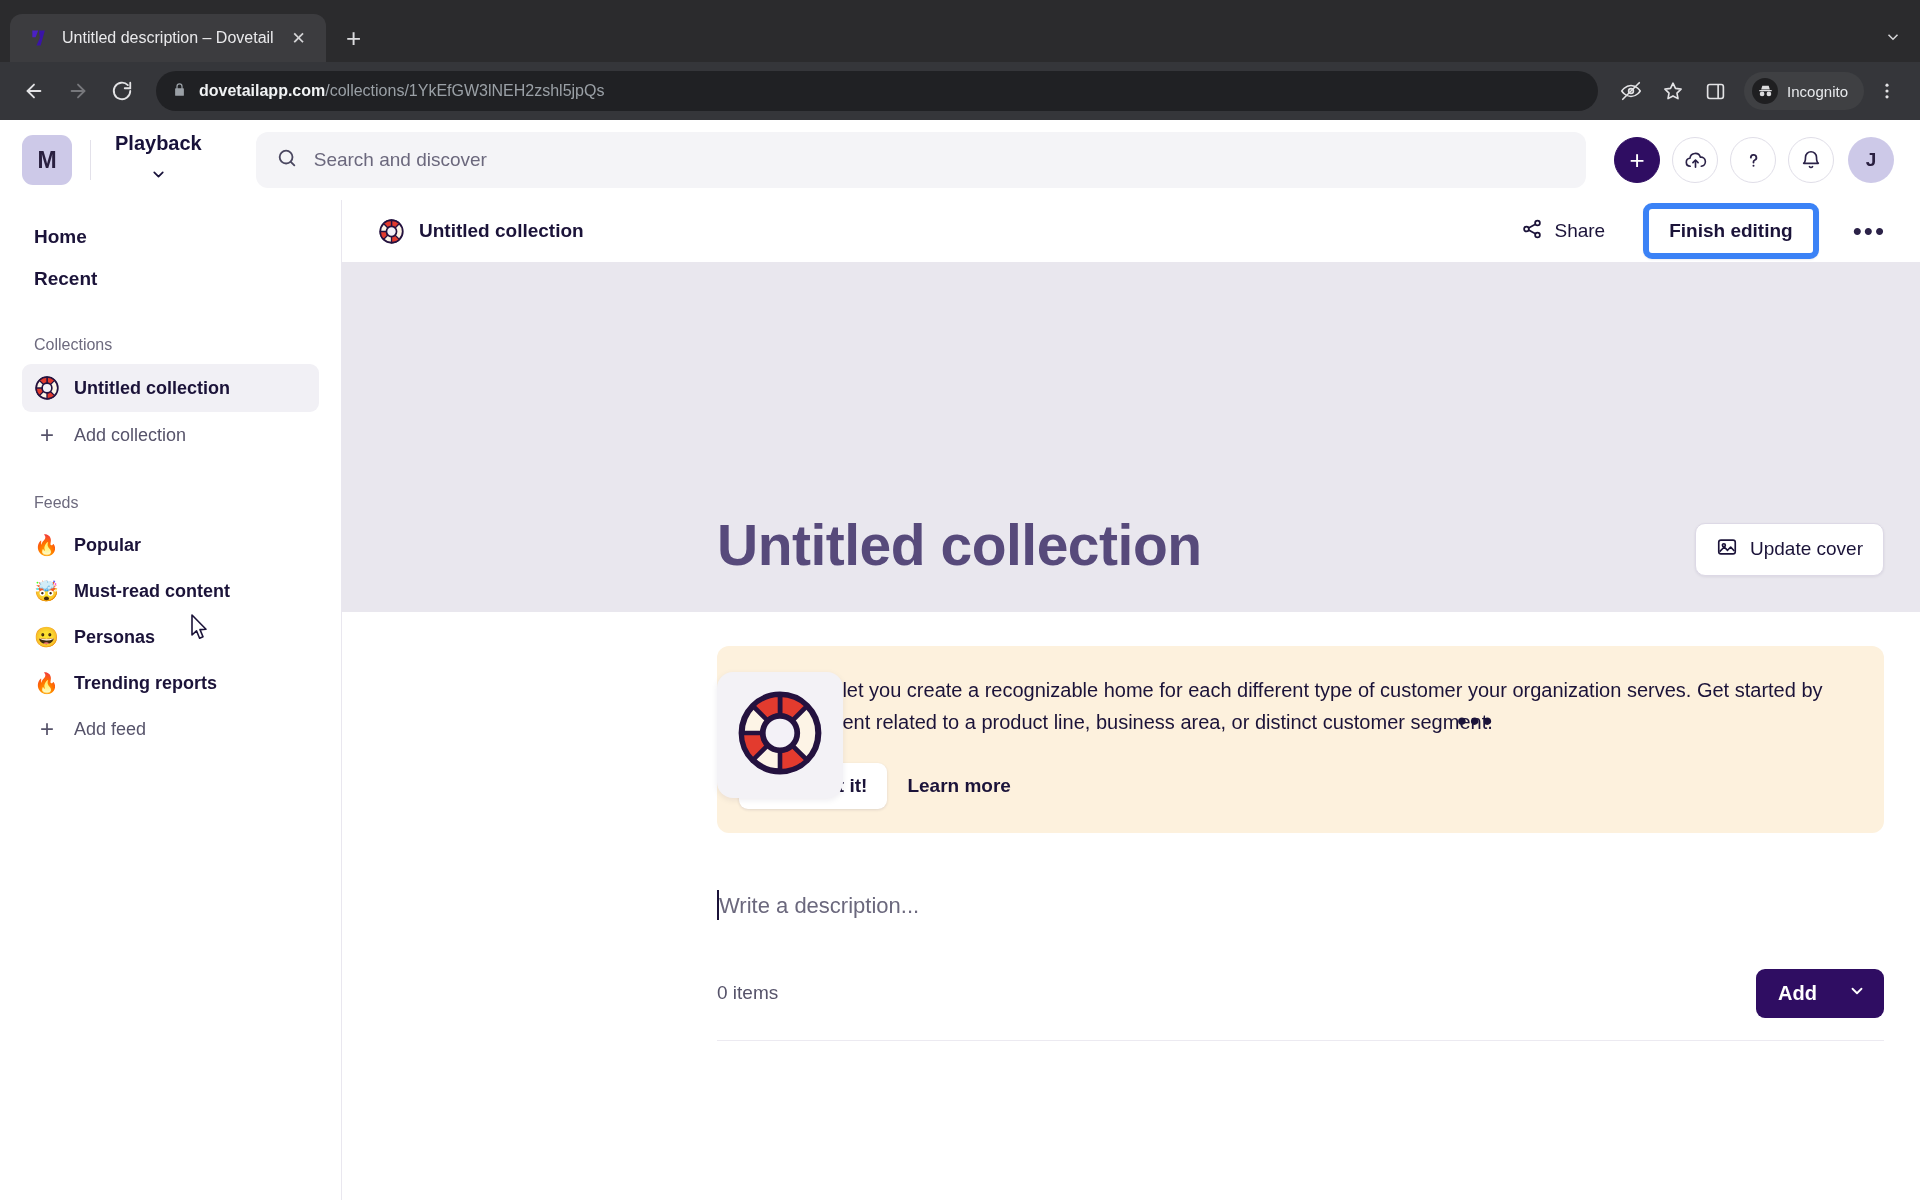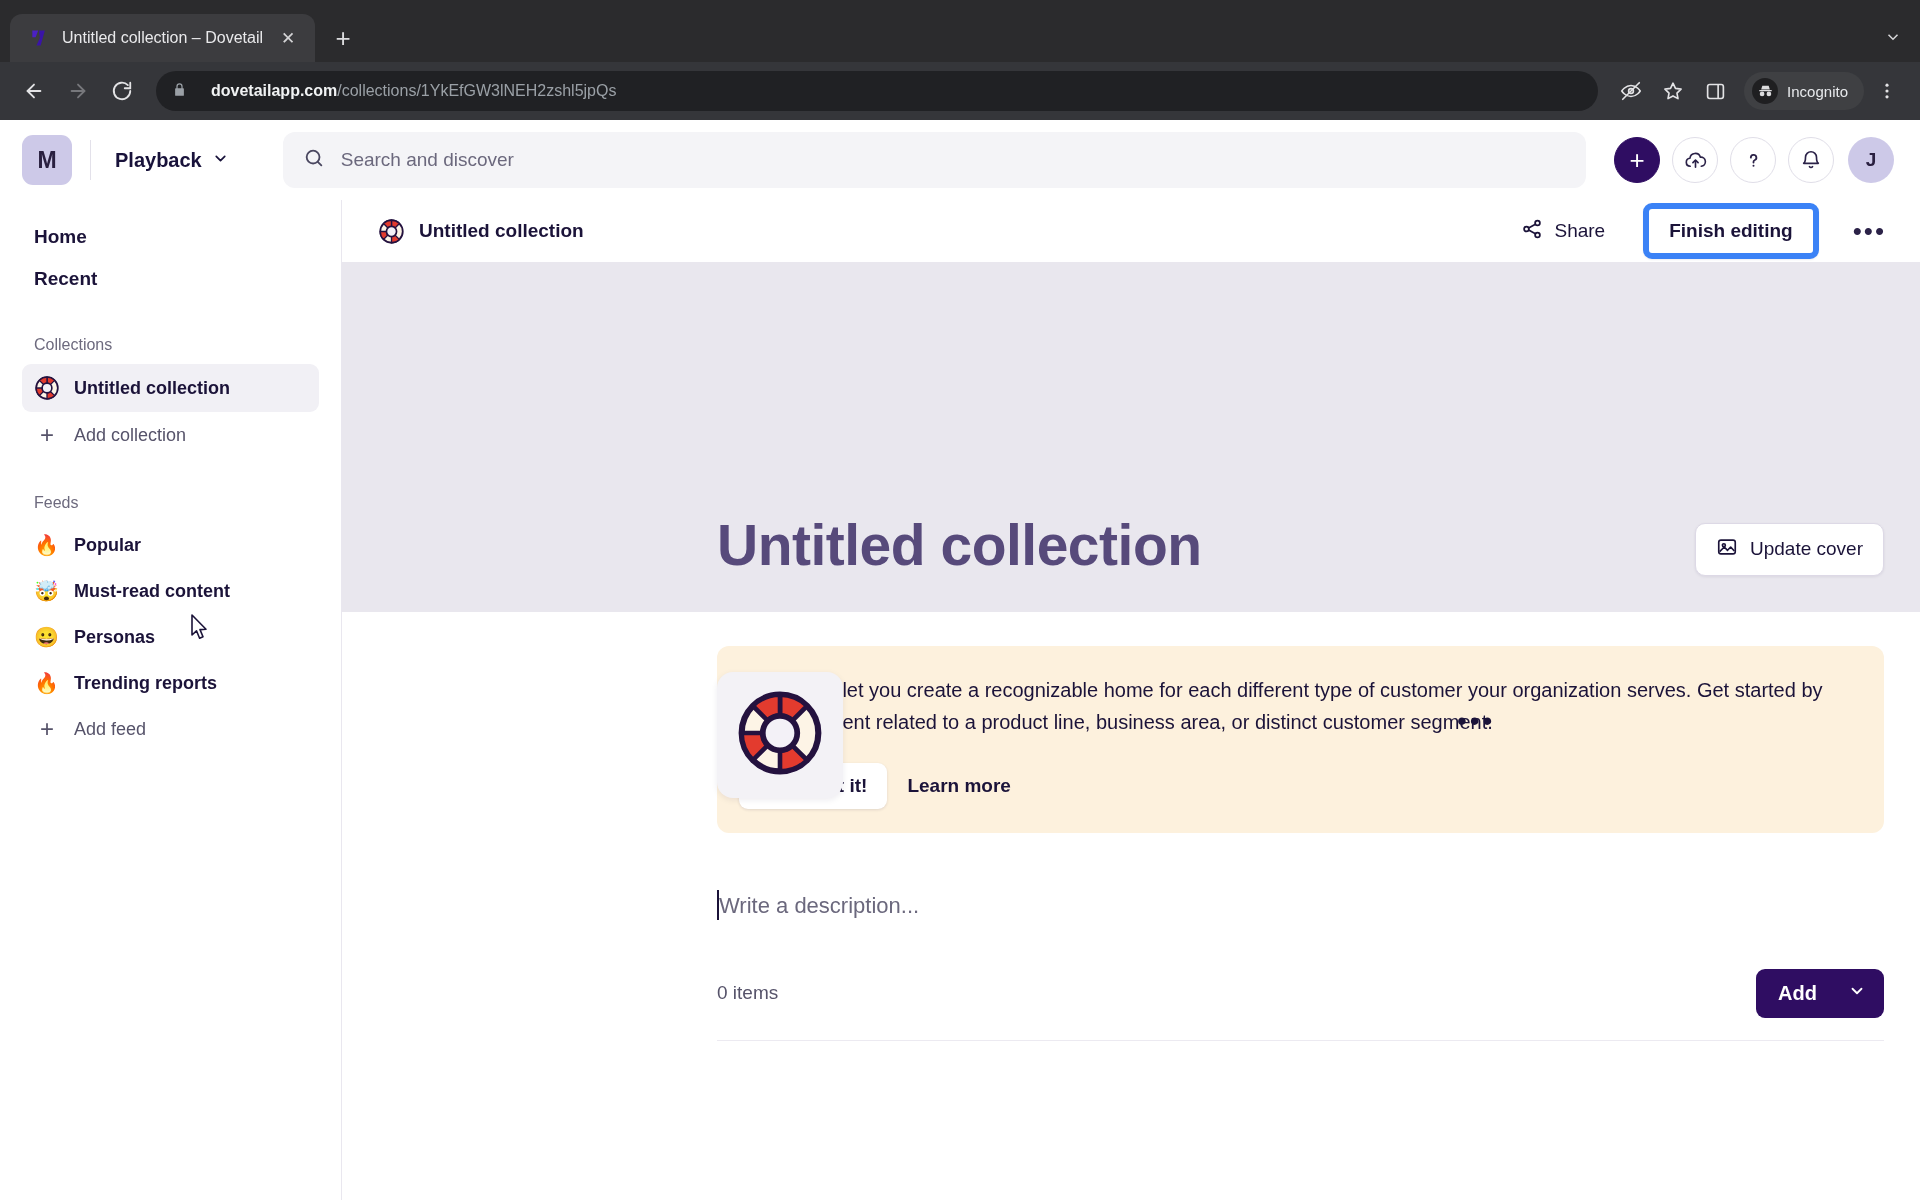--- a/index.html
+++ b/index.html
@@ -53,21 +53,21 @@
   }
   .nav-btn {
     width: 40px; height: 40px; border-radius: 50%;
     display: flex; align-items: center; justify-content: center;
     color: #e3e3e5; cursor: pointer; flex: 0 0 40px;
   }
   .nav-btn.disabled { color: #77787c; }
   #omnibox {
     flex: 1; height: 40px; background: #202124;
     border-radius: 22px; display: flex; align-items: center;
-    padding: 0 16px; margin: 0 10px; gap: 24px; min-width: 0;
+    padding: 0 16px; margin: 0 10px; gap: 12px; min-width: 0;
   }
   #omnibox-url {
     font-size: 16px; color: #9aa0a6; white-space: nowrap;
     overflow: hidden; text-overflow: ellipsis;
   }
   #omnibox-url b { color: #f1f3f4; font-weight: 700; }
   .tool-icon {
     width: 38px; height: 38px; display: flex; align-items: center;
     justify-content: center; color: #e3e3e5; cursor: pointer; flex: 0 0 38px;
   }
@@ -91,21 +91,21 @@
   }
   #workspace-badge {
     width: 50px; height: 50px; border-radius: 11px;
     background: #cdc9e8; color: #2a2040;
     display: flex; align-items: center; justify-content: center;
     font-size: 23px; font-weight: 700; cursor: pointer; flex: 0 0 50px;
   }
   #header-divider { width: 1px; height: 40px; background: #e3e1ea; margin: 0 18px; }
   #playback-menu {
     display: flex; align-items: center; gap: 10px; cursor: pointer;
-    font-size: 20px; font-weight: 700; color: #18123a; padding: 6px 6px;
+    font-size: 20px; font-weight: 700; color: #18123a; padding: 6px 6px; flex-direction: column;
   }
   #search-bar {
     flex: 1; height: 56px; margin: 0 28px 0 48px;
     background: #f4f4f7; border-radius: 12px;
     display: flex; align-items: center; gap: 16px; padding: 0 20px;
     cursor: text;
   }
   #search-placeholder { font-size: 19px; color: #6b687d; }
   .header-action {
     width: 46px; height: 46px; border-radius: 50%;
@@ -271,21 +271,21 @@
 <div id="browser-chrome">
 
   <div id="tab-strip">
     <div class="tab">
       <span class="tab-favicon">
         <svg width="20" height="20" viewBox="0 0 24 24">
           <path d="M4 3 L11 3 L8 11 L4 11 Z" fill="#4b21c4"></path>
           <path d="M12 3 L19 3 L14 21 L9 21 L13 12 Z" fill="#3a14a8"></path>
         </svg>
       </span>
-      <span class="tab-title">Untitled collection – Dovetail</span>
+      <span class="tab-title">Untitled description – Dovetail</span>
       <span class="tab-close">✕</span>
     </div>
     <div id="new-tab-button">+</div>
     <div id="tabstrip-menu">
       <svg width="18" height="18" viewBox="0 0 24 24" fill="none" stroke="#d8d8da" stroke-width="2">
           <path d="M6 9l6 6 6-6"></path>
         </svg>
     </div>
   </div>
 

